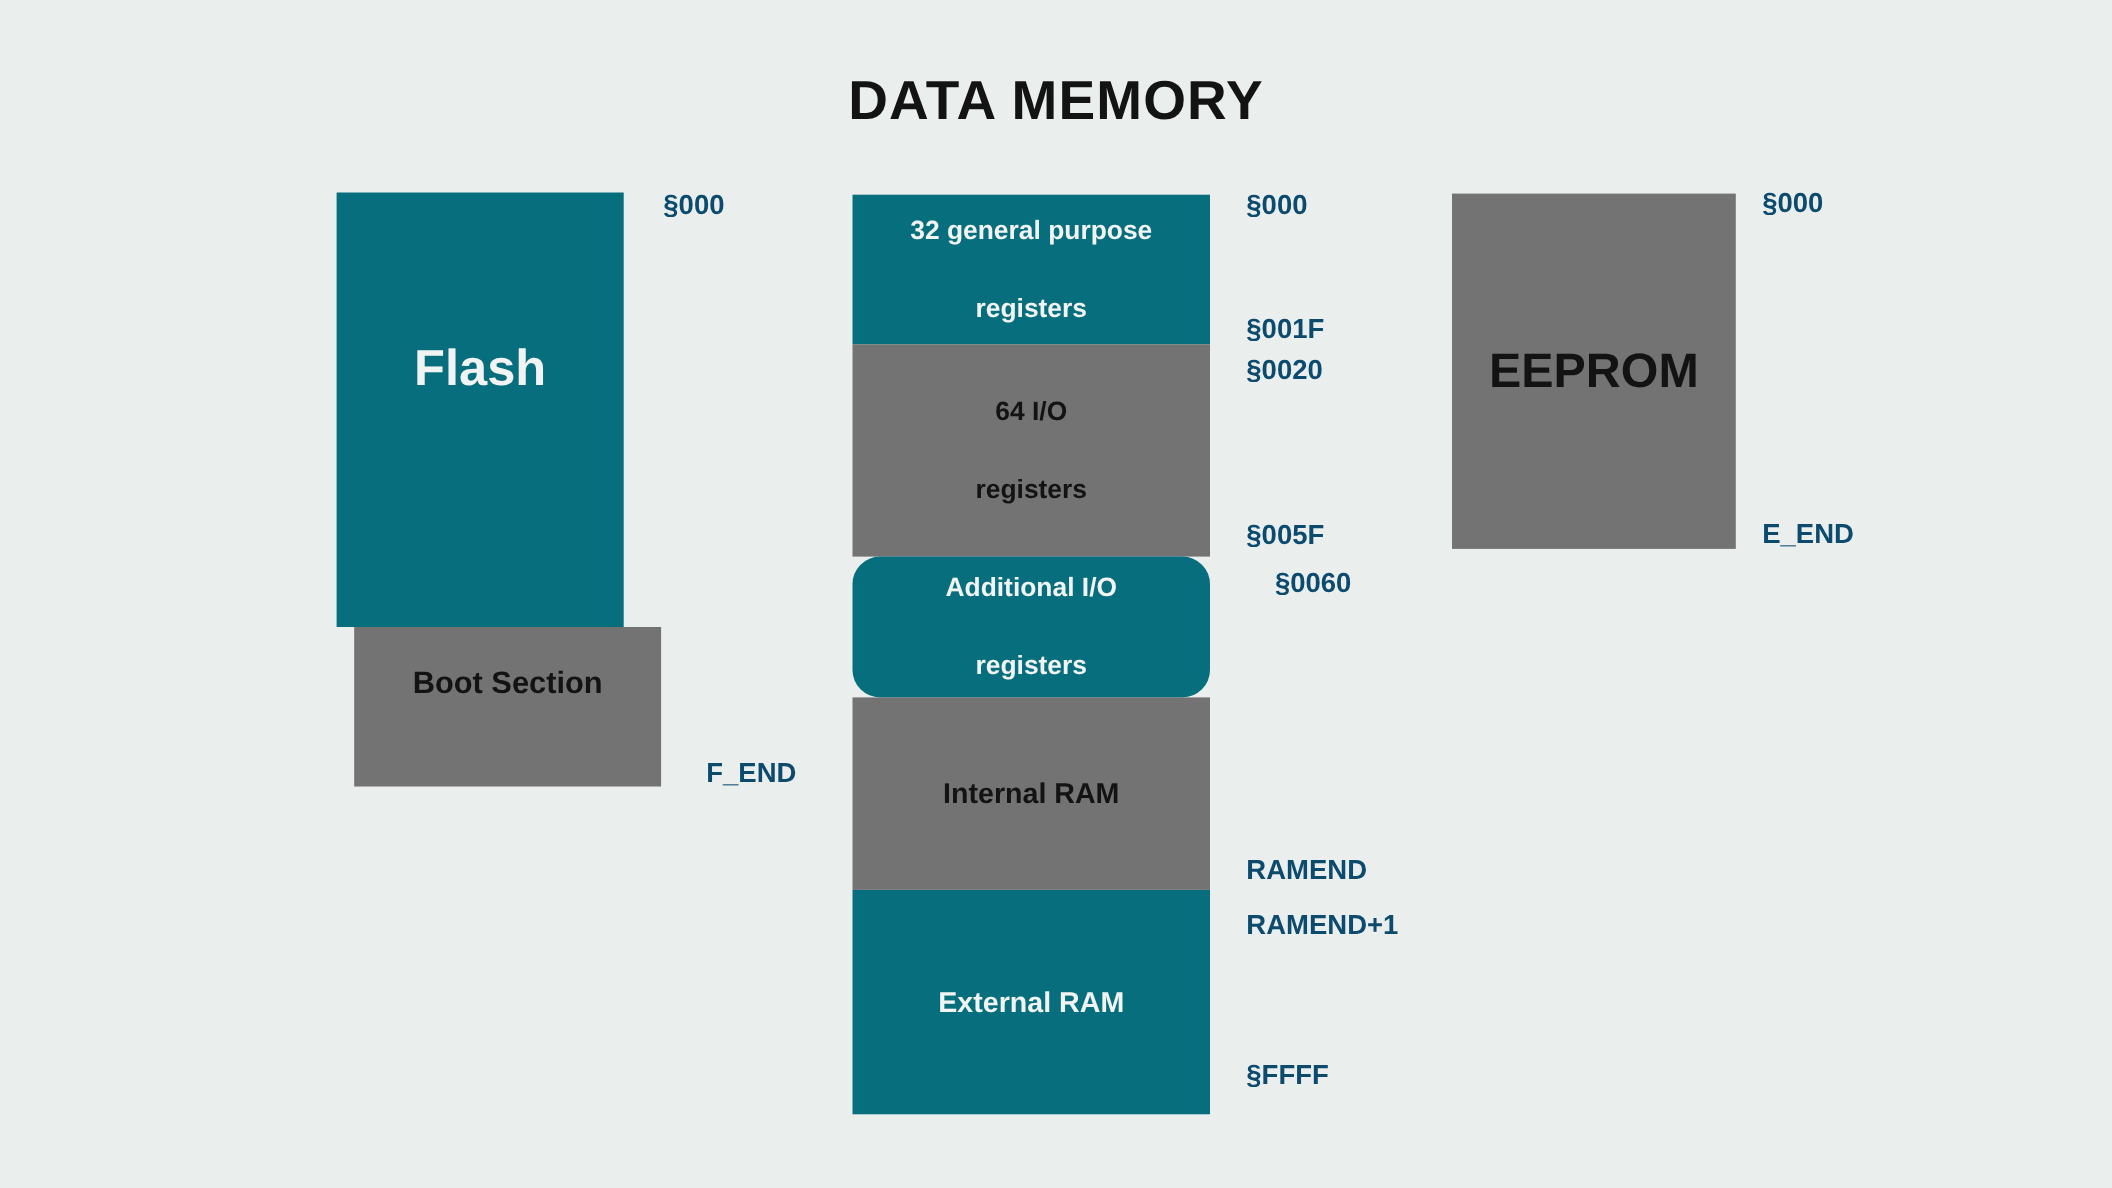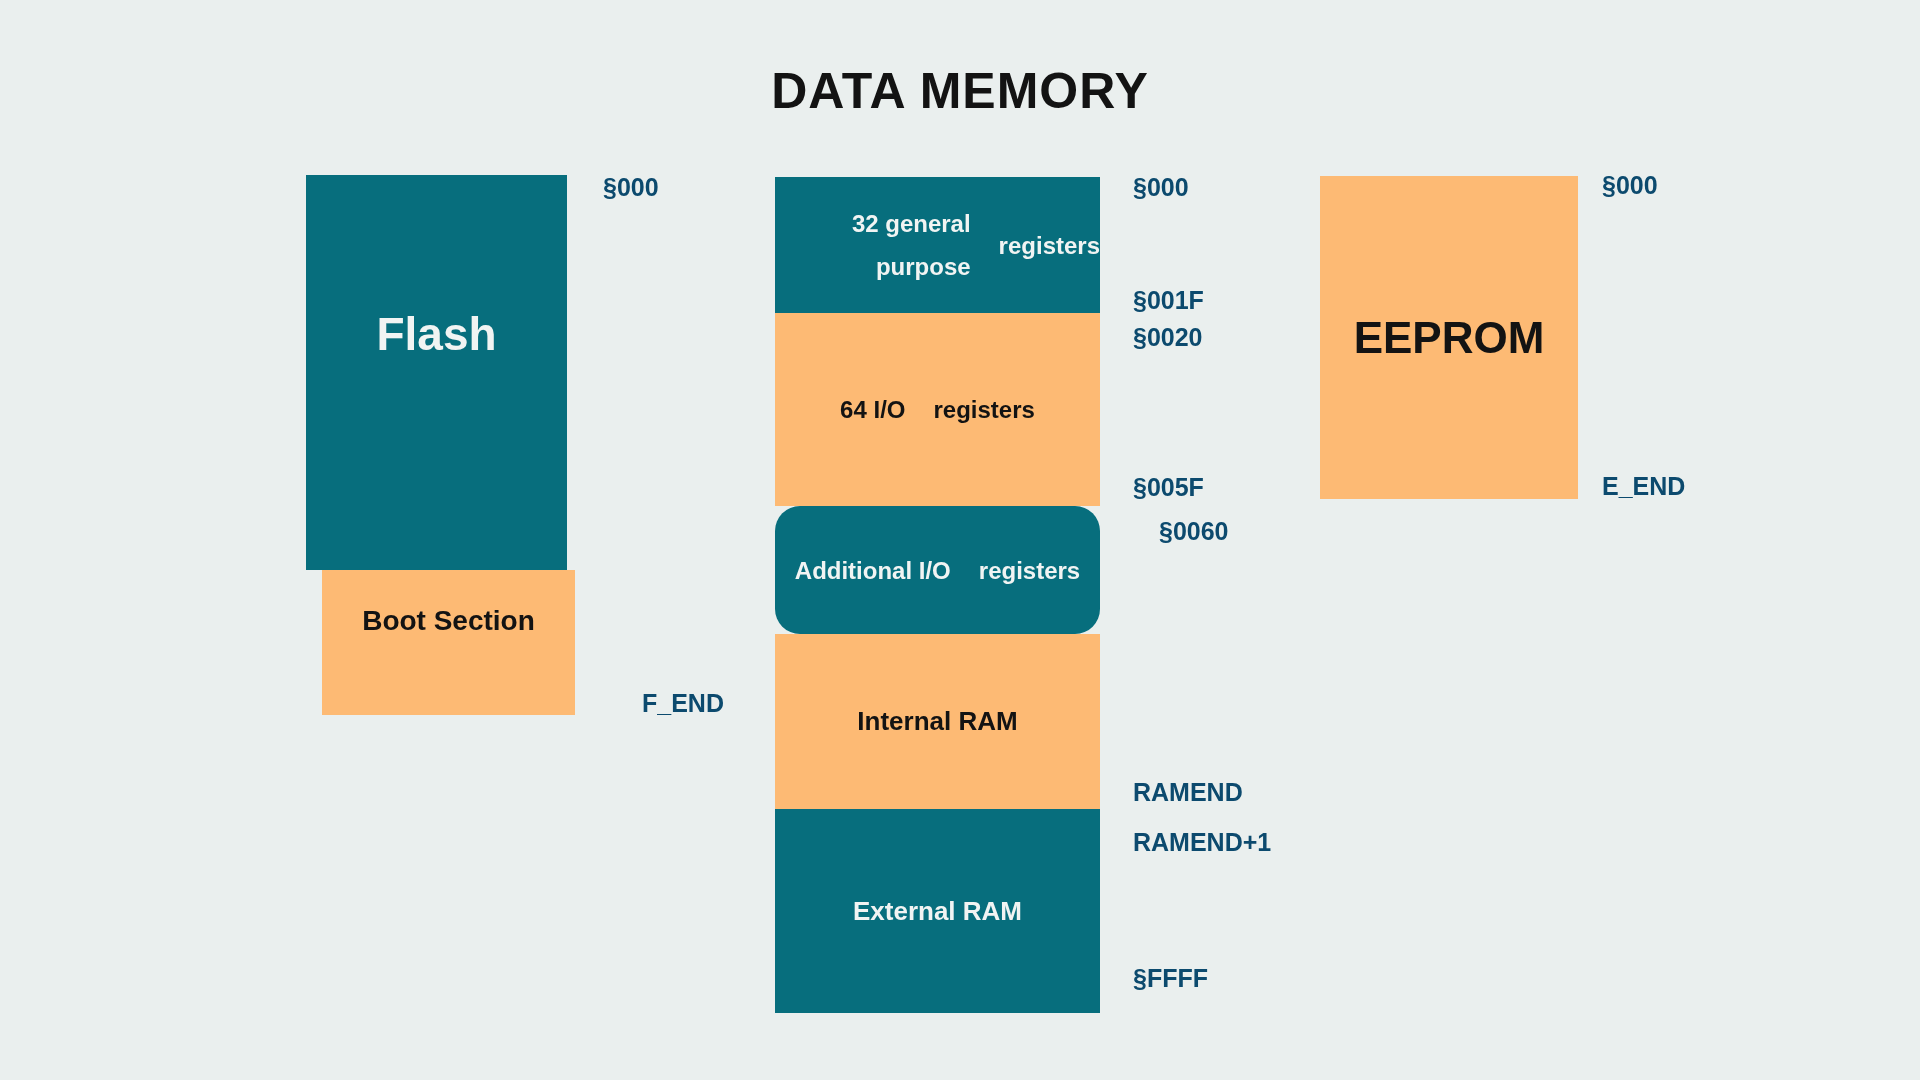--- a/index.html
+++ b/index.html
@@ -23,34 +23,34 @@
     margin: 0;
     text-align: center;
     font-size: 50px;
     font-weight: 800;
     letter-spacing: 1px;
     color: #131313;
   }
   .block {
     position: absolute;
     display: flex;
-    flex-direction: row;
+    flex-direction: column;
     align-items: center;
     justify-content: center;
     text-align: right;
     box-sizing: border-box;
     gap: 28px;
   }
   .teal  { background: #076e7d; color: #f1f4f3; }
-  .white { background: #fdba74; color: #131313; }
+  .white { background: #737373; color: #131313; }
 
   
   .flash-main  { left: 306px; top: 175px; width: 261px; height: 395px; padding-bottom: 78px; }
   .flash-label { font-size: 46px; font-weight: 700; }
-  .flash-boot  { left: 322px; top: 570px; width: 253px; height: 145px; padding-bottom: 44px; }
+  .flash-boot  { left: 322px; top: 570px; width: 279px; height: 145px; padding-bottom: 44px; }
   .boot-label  { font-size: 28px; font-weight: 700; }
 
   
   .seg { left: 775px; width: 325px; }
   .seg .line { font-size: 24px; font-weight: 700; line-height: 43px; }
   .seg .line-lg { font-size: 26px; font-weight: 700; line-height: 43px; }
   .seg1 { top: 177px; height: 136px; }
   .seg2 { top: 313px; height: 193px; }
   .seg3 { top: 506px; height: 128px; border-radius: 25px; }
   .seg4 { top: 634px; height: 175px; }

